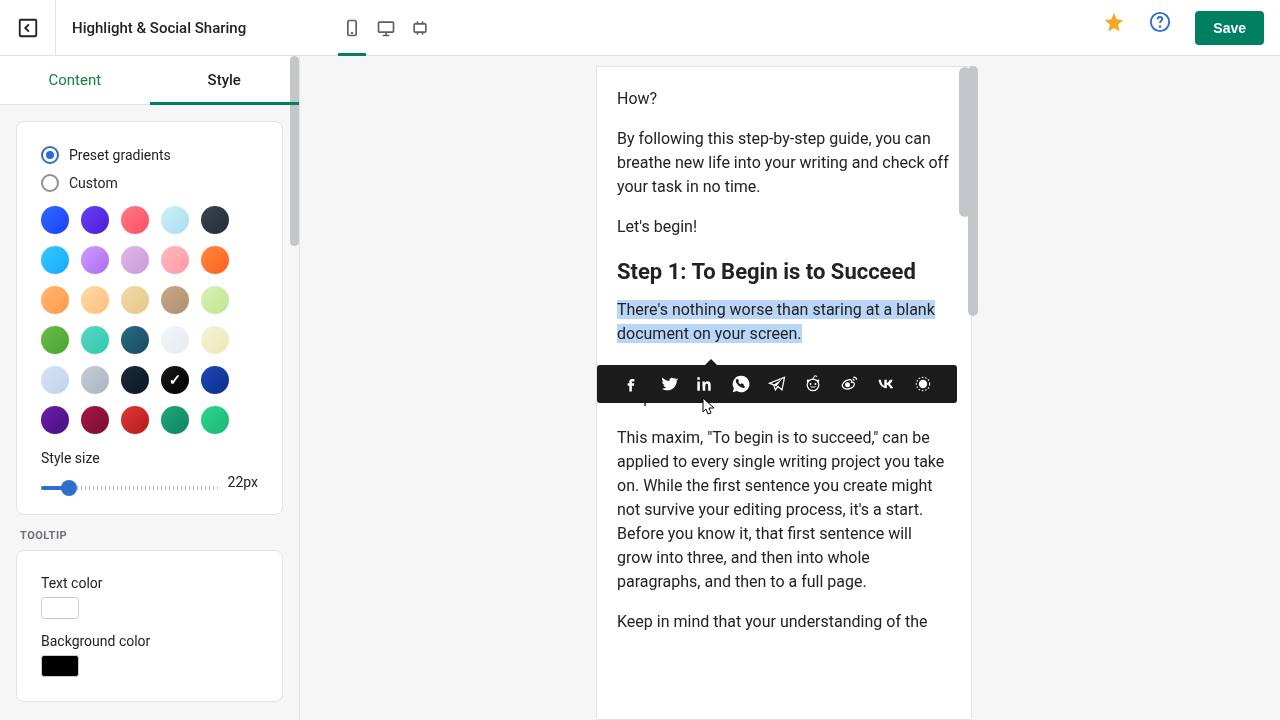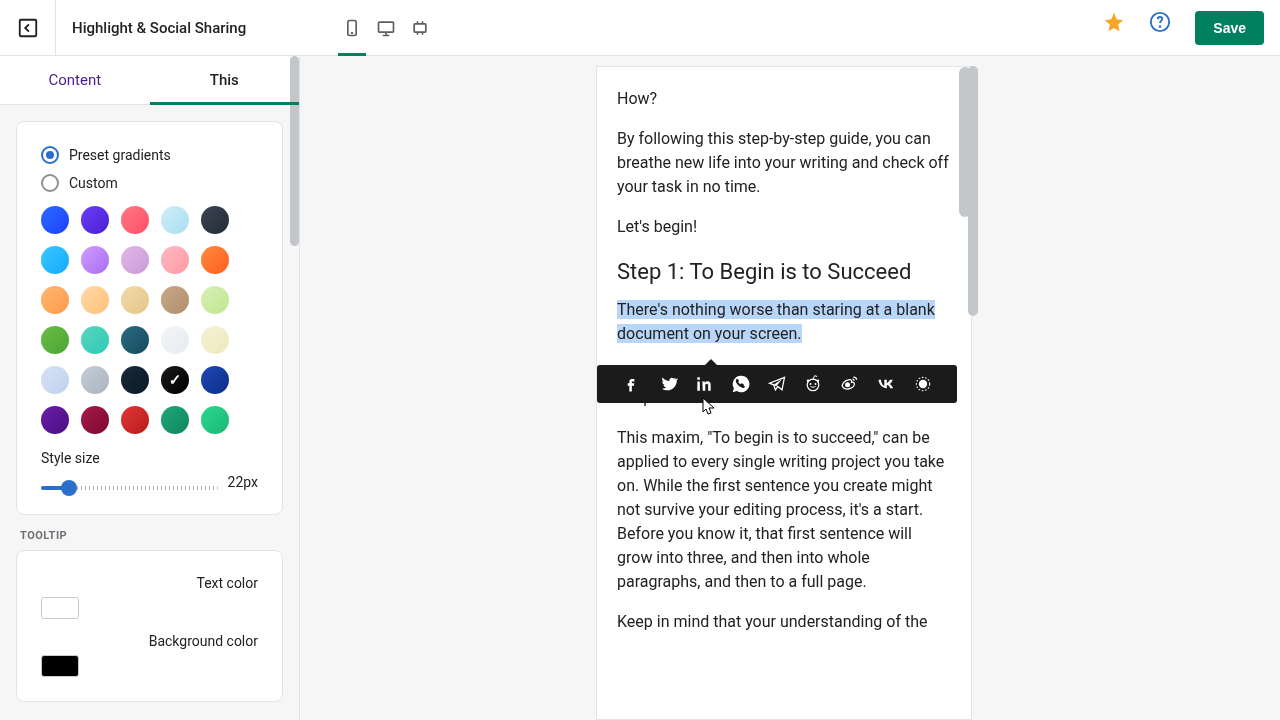--- a/index.html
+++ b/index.html
@@ -13,48 +13,48 @@
   .device-btn { width:32px; height:40px; display:flex; align-items:center; justify-content:center; position:relative; cursor:pointer; }
   .device-btn.active::after { content:""; position:absolute; bottom:-8px; left:2px; right:2px; height:3px; background:#008060; }
   .device-btn svg { width:20px; height:20px; stroke:#5c5f62; }
   .top-right { margin-left:auto; display:flex; align-items:flex-start; gap:24px; }
   .star { width:22px; height:22px; }
   .help { width:22px; height:22px; }
   .save-btn { background:#008060; color:#fff; font-weight:600; font-size:14px; padding:9px 18px; border:none; border-radius:4px; cursor:pointer; }
   .main { display:flex; height:664px; background:#f6f6f7; }
   .sidebar { width:300px; background:#f6f6f7; border-right:1px solid #e1e3e5; height:664px; overflow-y:auto; position:relative; }
   .tabs { display:flex; background:#fff; border-bottom:1px solid #e1e3e5; }
-  .tab { flex:1; text-align:center; padding:15px 0; font-size:15px; color:#4c1d95; cursor:pointer; position:relative; }
+  .tab { flex:1; text-align:center; padding:15px 0; font-size:15px; color:#15803d; cursor:pointer; position:relative; }
   .tab.active { color:#202223; font-weight:500; }
   .tab.active::after { content:""; position:absolute; bottom:-1px; left:0; right:0; height:3px; background:#008060; }
   .panel-wrap { padding:16px; }
   .card { background:#fff; border:1px solid #e1e3e5; border-radius:8px; padding:24px; margin-bottom:14px; }
   .radio-row { display:flex; align-items:center; gap:10px; margin-bottom:10px; cursor:pointer; }
   .radio { width:18px; height:18px; border:2px solid #8c9196; border-radius:50%; position:relative; flex-shrink:0; }
   .radio.checked { border-color:#2c6ecb; }
   .radio.checked::after { content:""; position:absolute; top:3px; left:3px; width:8px; height:8px; background:#2c6ecb; border-radius:50%; }
   .radio-label { font-size:14px; }
   .swatches { display:flex; flex-wrap:wrap; gap:12px; margin-top:14px; }
   .swatch { width:28px; height:28px; border-radius:50%; cursor:pointer; position:relative; }
   .swatch.selected::after { content:"✓"; color:#fff; position:absolute; top:50%; left:50%; transform:translate(-50%,-50%); font-size:15px; font-weight:bold; }
   .field-label { font-size:14px; margin-top:16px; margin-bottom:8px; }
   .slider-row { display:flex; align-items:flex-end; gap:10px; }
   .slider-track { flex:1; height:4px; background: repeating-linear-gradient(90deg,#b5b5b5 0 1px,transparent 1px 4px); position:relative; border-radius:2px; }
   .slider-fill { position:absolute; left:0; top:0; bottom:0; width:16%; background:#2c6ecb; border-radius:2px; }
   .slider-thumb { position:absolute; left:16%; top:50%; transform:translate(-50%,-50%); width:16px; height:16px; background:#2c6ecb; border-radius:50%; }
   .slider-val { font-size:14px; }
   .section-heading { font-size:11px; font-weight:700; color:#6d7175; letter-spacing:0.5px; padding:0 4px 8px; }
-  .color-label { font-size:14px; margin-bottom:6px;text-align:right; }
+  .color-label { font-size:14px; margin-bottom:6px; }
   .color-chip { width:38px; height:22px; border:1px solid #c9cccf; border-radius:3px; }
   .preview-area { flex:1; position:relative; }
   .preview-frame { position:absolute; left:296px; top:10px; width:376px; height:654px; background:#fff; border:1px solid #e1e3e5; border-radius:0; overflow:hidden; }
   .preview-scrollbar { position:absolute; right:0; top:0; width:12px; height:150px; background:#c4c7ca; border-radius:6px; }
   .preview-content { padding:20px 20px 20px 20px; height:100%; overflow:hidden; }
   .preview-content p { font-size:16px; line-height:1.5; margin-bottom:16px; }
-  .preview-content h2 { font-size:22px; font-weight:400; margin:20px 0 14px; }
+  .preview-content h2 { font-size:22px; font-weight:700; margin:20px 0 14px; }
   .highlight { background:#b9d6f8; }
   .share-tooltip { position:absolute; left:0px; top:298px; width:360px; height:38px; background:#1b1b1b; border-radius:3px; display:flex; align-items:center; justify-content:space-evenly; padding:0 8px; }
   .share-tooltip::before { content:""; position:absolute; top:-6px; left:108px; border-left:6px solid transparent; border-right:6px solid transparent; border-bottom:6px solid #1b1b1b; }
   .share-ico { width:20px; height:20px; fill:#fff; cursor:pointer; }
   .cursor { position:absolute; left:105px; top:330px; width:14px; height:18px; }
   .sidebar-scroll { position:absolute; right:0; top:0; width:9px; height:190px; background:#c4c7ca; border-radius:5px; }
   .preview-outer-scroll { position:absolute; left:668px; top:10px; width:10px; height:250px; background:#c4c7ca; border-radius:5px; }
 </style>
 </head>
 <body>
@@ -100,21 +100,21 @@
       </svg>
     <button class="save-btn">Save</button>
   </div>
 </div>
 
 <div class="main">
   <div class="sidebar">
     <div class="sidebar-scroll"></div>
     <div class="tabs">
       <div class="tab">Content</div>
-      <div class="tab active">This</div>
+      <div class="tab active">Style</div>
     </div>
     <div class="panel-wrap">
       <div class="card">
         <div class="radio-row">
           <div class="radio checked"></div>
           <div class="radio-label">Preset gradients</div>
         </div>
         <div class="radio-row">
           <div class="radio"></div>
           <div class="radio-label">Custom</div>

